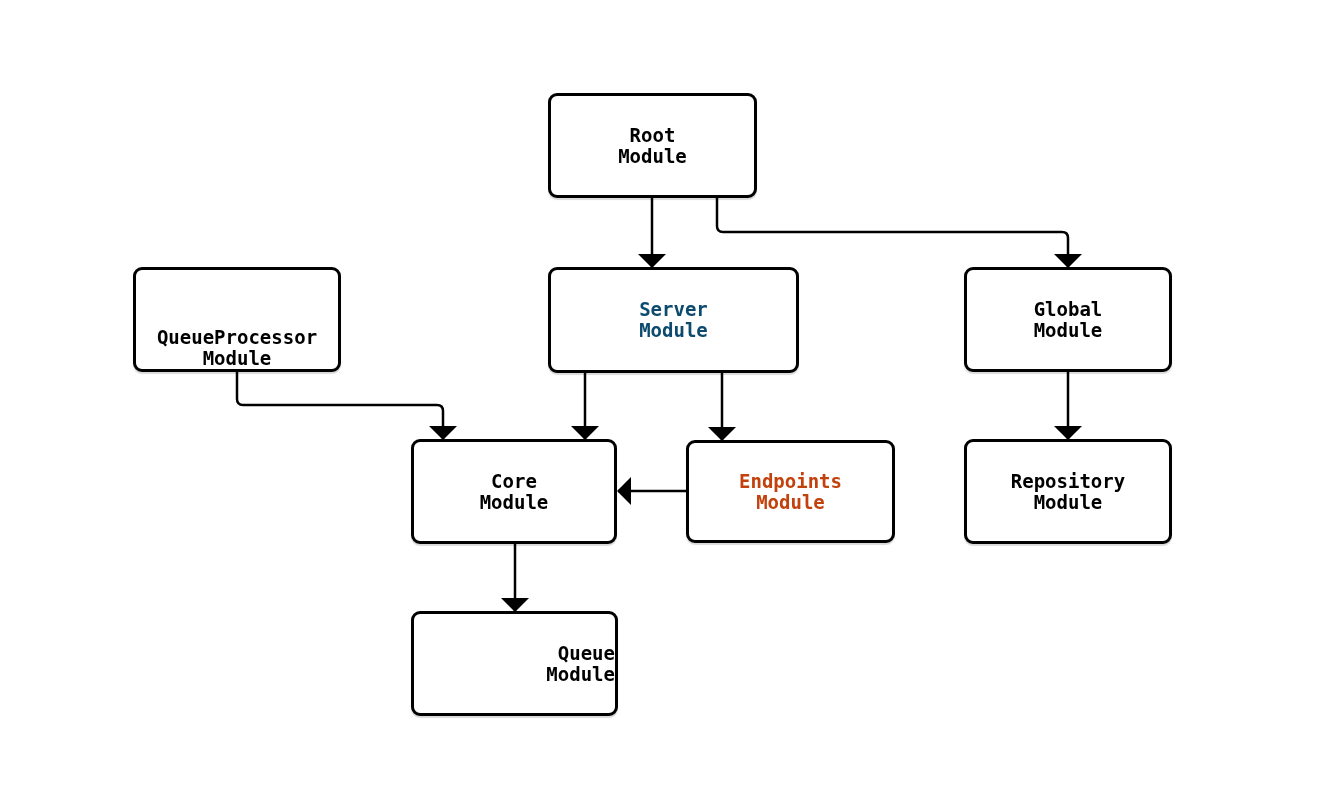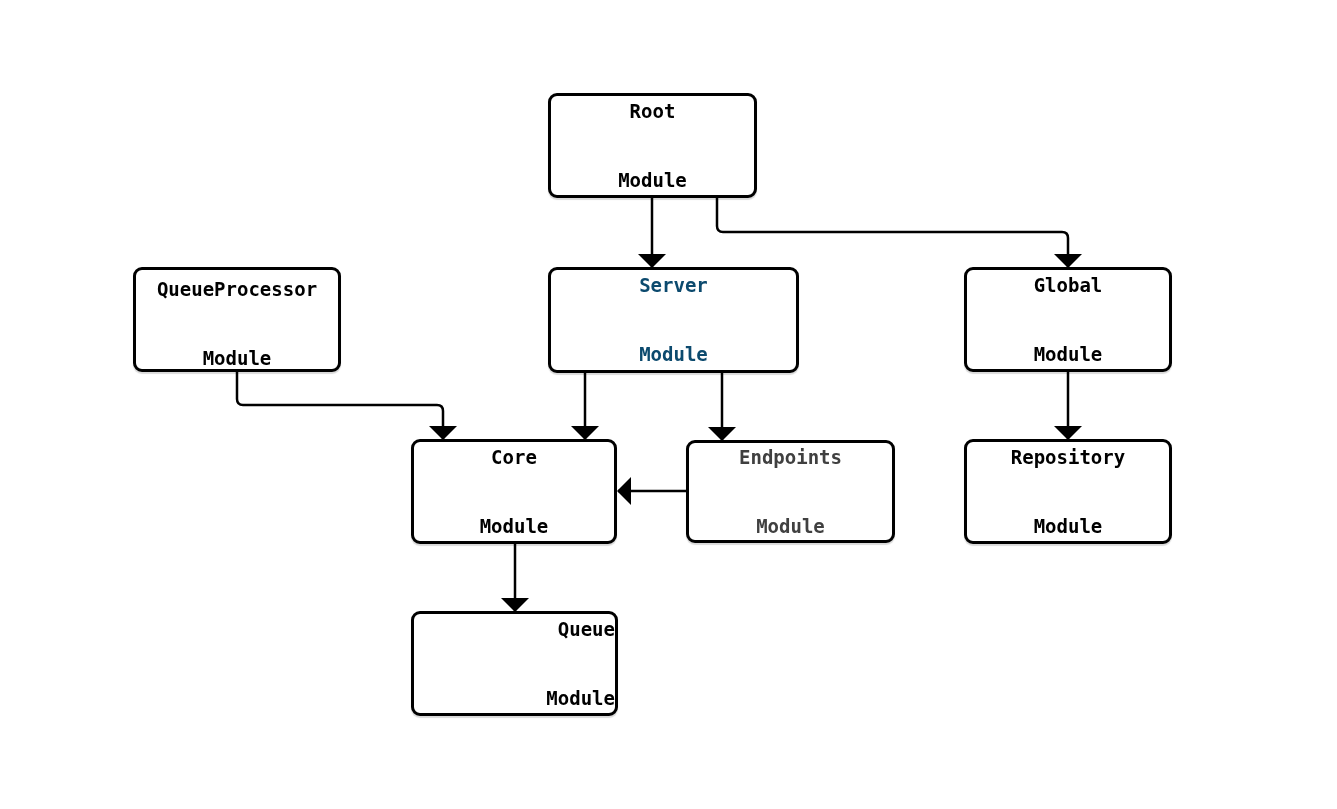--- a/index.html
+++ b/index.html
@@ -33,21 +33,20 @@
     background: #ffffff;
     border: 3px solid #14532d;
     border-radius: 9px;
     box-shadow: 0 2px 1px rgba(0,0,0,0.15);
     color: #000000;
     font-weight: bold;
     font-size: 19px;
     line-height: 21px;
     text-align: center;
     white-space: nowrap;
-    gap: 48px;
   }
 </style>
 </head>
 <body>
 
 <div id="diagram">
   <svg id="edge-layer" width="1337" height="809" viewBox="0 0 1337 809" xmlns="http://www.w3.org/2000/svg">
     <defs>
       <marker id="arrowhead" viewBox="0 0 14 28" refX="13" refY="14" markerWidth="14" markerHeight="28" markerUnits="userSpaceOnUse" orient="auto">
         <path d="M0,0 L14,14 L0,28 Z" fill="#000000"></path>
@@ -78,21 +77,21 @@
         <div>Module</div>
       </div>
       <div class="node" style="left: 964px; top: 267px; width: 208px; height: 105px; background: rgb(255, 255, 255); border-color: rgb(0, 0, 0); color: rgb(0, 0, 0);">
         <div>Global</div>
         <div>Module</div>
       </div>
       <div class="node" style="left: 411px; top: 439px; width: 206px; height: 105px; background: rgb(255, 255, 255); border-color: rgb(0, 0, 0); color: rgb(0, 0, 0);">
         <div>Core</div>
         <div>Module</div>
       </div>
-      <div class="node" style="left: 686px; top: 440px; width: 209px; height: 103px; background: rgb(255, 255, 255); border-color: rgb(0, 0, 0); color: #404040;">
+      <div class="node" style="left: 686px; top: 440px; width: 209px; height: 103px; background: rgb(255, 255, 255); border-color: rgb(0, 0, 0); color: #c2410c;">
         <div>Endpoints</div>
         <div>Module</div>
       </div>
       <div class="node" style="left: 964px; top: 439px; width: 208px; height: 105px; background: rgb(255, 255, 255); border-color: rgb(0, 0, 0); color: rgb(0, 0, 0);">
         <div>Repository</div>
         <div>Module</div>
       </div>
       <div class="node" style="left: 411px; top: 611px; width: 207px; height: 105px; background: rgb(255, 255, 255); border-color: rgb(0, 0, 0); color: rgb(0, 0, 0); align-items: flex-end;">
         <div>Queue</div>
         <div>Module</div>

